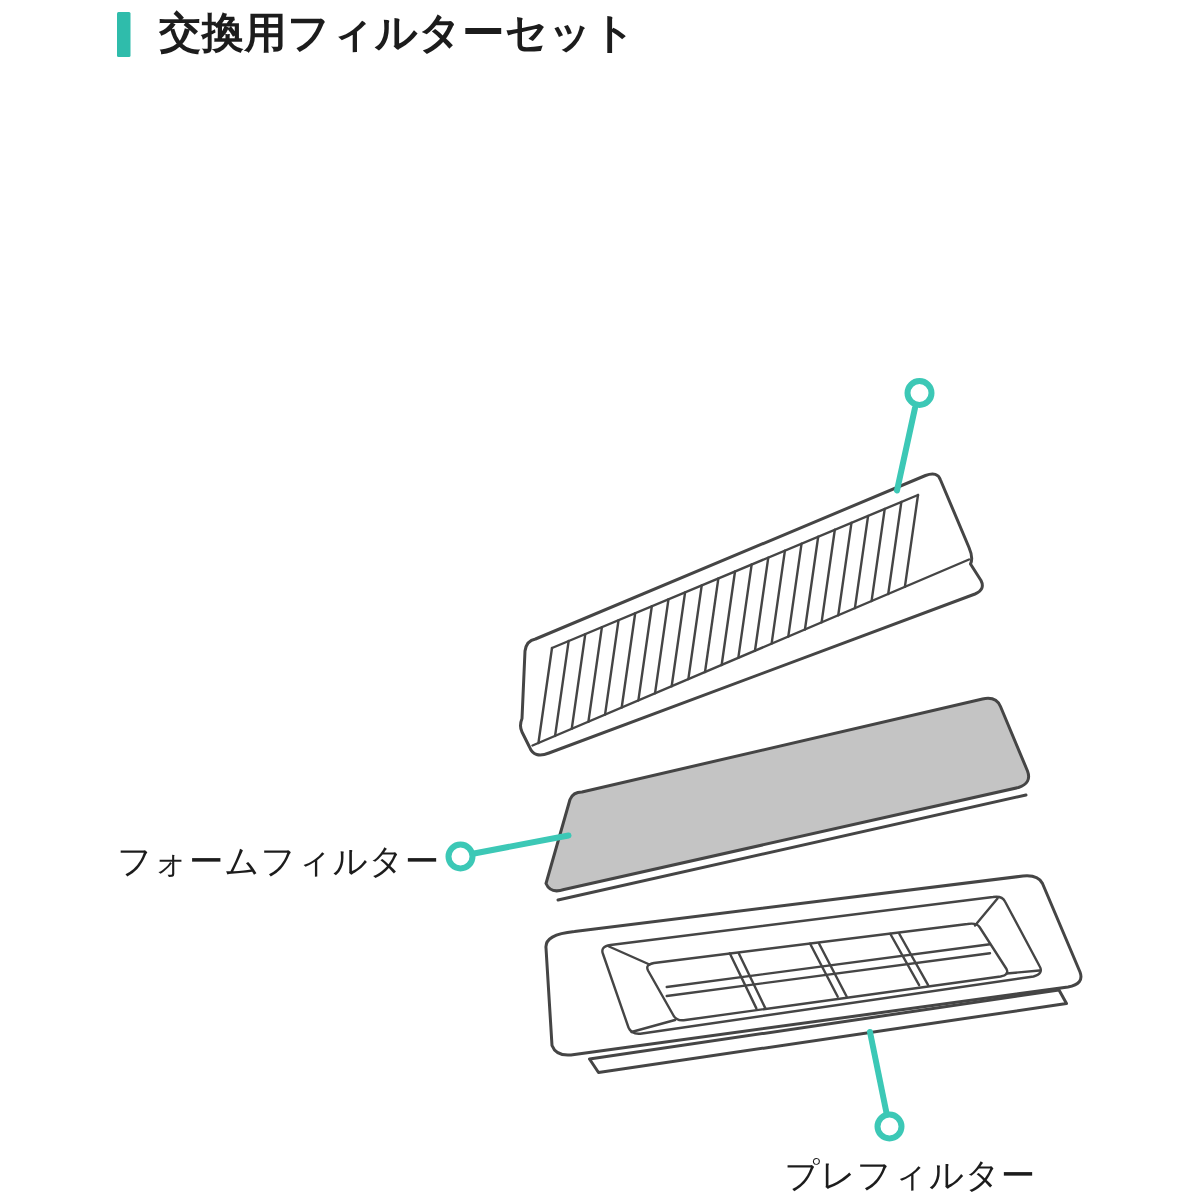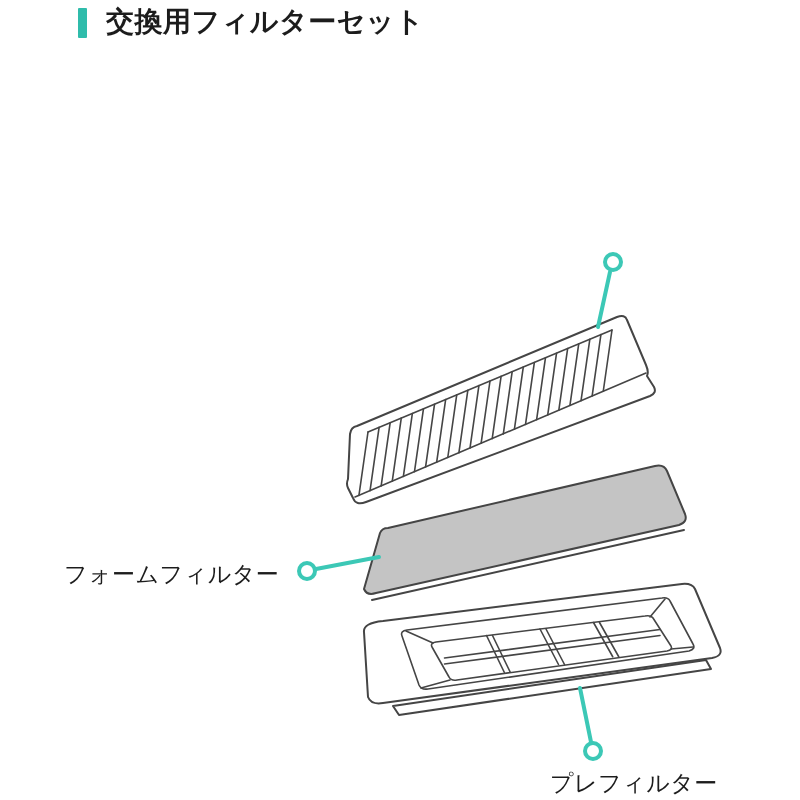--- a/index.html
+++ b/index.html
@@ -19,22 +19,22 @@
   .accent-bar{width:9px;height:30px;background:var(--accent);border-radius:1px;margin-top:2px;}
   .page-title{
     margin-left:19px;font-size:28px;font-weight:600;color:var(--text);
     letter-spacing:0.5px;line-height:32px;white-space:nowrap;
   }
   .part-label{
     position:absolute;font-size:23px;font-weight:500;color:var(--text);
     white-space:nowrap;line-height:27px;
   }
   .label-high{left:532px;top:209px;letter-spacing:2px;}
-  .label-foam{left:64px;top:561px;letter-spacing:0.5px;}
-  .label-pre{left:550px;top:770px;letter-spacing:0.5px;}
+  .label-foam{left:78px;top:561px;letter-spacing:0.5px;}
+  .label-pre{left:523px;top:770px;letter-spacing:0.5px;}
   svg.diagram{position:absolute;left:0;top:0;}
   .ol{stroke:var(--outline);stroke-width:2;fill:none;stroke-linejoin:round;stroke-linecap:round;}
   .ol-fill{stroke:var(--outline);stroke-width:2;fill:#fff;stroke-linejoin:round;stroke-linecap:round;}
   .thin{stroke-width:1.6;}
   .foam{stroke:var(--outline);stroke-width:2;fill:var(--foam-fill);stroke-linejoin:round;}
   .leader{stroke:var(--leader);stroke-width:4;fill:none;stroke-linecap:round;}
   .leader-dot{stroke:var(--leader);stroke-width:4;fill:#fff;}
 </style>
 </head>
 <body>

